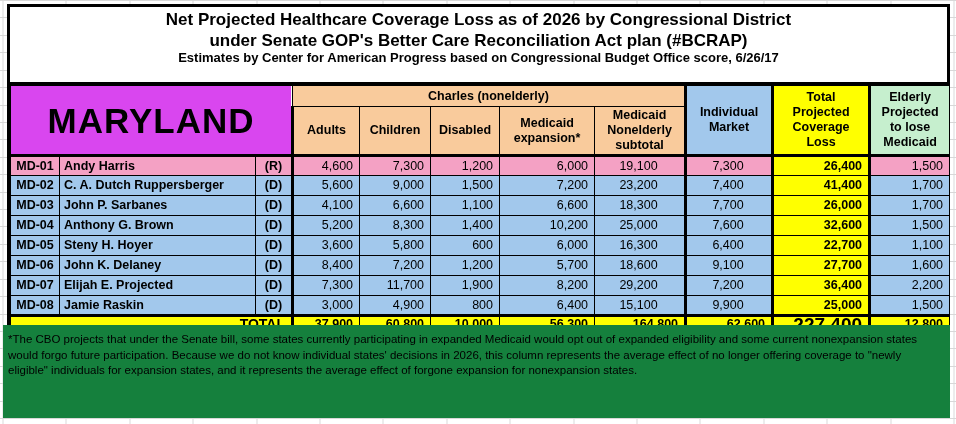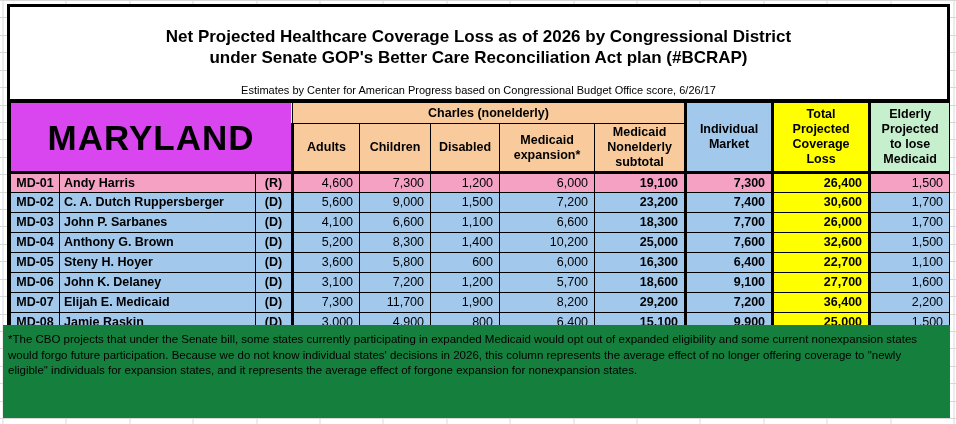--- a/index.html
+++ b/index.html
@@ -12,23 +12,23 @@
     position:absolute;inset:0;z-index:0;
     background-image:
       repeating-linear-gradient(to right,#d8d8d8 0 1px,transparent 1px 63.4px),
       repeating-linear-gradient(to bottom,#d8d8d8 0 1px,transparent 1px 17.42px);
     background-position:2.5px 0,0 0;
   }
   #sheet{
     position:absolute;left:7px;top:4px;width:937px;z-index:1;
     border:3px solid #000;background:#fff;
   }
-  #title-block{border-bottom:3px solid #000;text-align:center;padding-top:19px;height:73px;background:#fff;}
+  #title-block{border-bottom:3px solid #000;text-align:center;padding-top:2px;height:73px;background:#fff;}
   .t1{font-size:17px;font-weight:bold;line-height:21px;}
-  .t2{font-size:11px;font-weight:normal;line-height:14px;margin-top:15px;}
+  .t2{font-size:13px;font-weight:bold;line-height:14px;}
   table.datatable{border-collapse:collapse;table-layout:fixed;width:100%;}
   .datatable td,.datatable th{
     border:1px solid #000;vertical-align:middle;padding:0 4px;overflow:hidden;
     font-size:12.5px;line-height:15px;
   }
   tr.hrow1{height:21px;}
   tr.hrow2{height:49px;}
   .datatable th{font-weight:bold;text-align:center;}
   .h-peach{background:var(--peach);}
   .h-blue{background:var(--blue);}
@@ -38,21 +38,21 @@
   th.state{font-size:35px;letter-spacing:1px;}
   .bl3{border-left:3px solid #000 !important;}
   tbody#rows-body tr{height:20px;}
   tbody#rows-body tr:first-child td{border-top:3px solid #000;}
   .row-r td{background:var(--pink);}
   .row-d td{background:var(--blue);}
   td.c-dist{font-weight:bold;text-align:center;white-space:nowrap;}
   td.c-name{font-weight:bold;text-align:left;white-space:nowrap;}
   td.c-party{font-weight:bold;text-align:center;white-space:nowrap;}
   td.num{text-align:right;white-space:nowrap;padding-right:6px;}
-  td.bold{font-weight:bold;}
+  td.bold{font-weight:normal;text-align:center;}
   td.c-total{background:var(--yellow) !important;font-weight:bold;}
   tr.total-row{height:16px;}
   tr.total-row td{background:var(--yellow);border-top:3px solid #000;font-weight:bold;}
   td.total-label{text-align:right;font-size:14px;padding-right:6px;}
   td.grand-total{font-size:19px;}
   #notes-block{
     position:absolute;left:3px;top:325px;width:947px;height:93px;z-index:1;
     background:#15803d;padding:7px 0 0 5px;box-sizing:border-box;
   }
   .note-p{font-size:11.5px;line-height:15.6px;width:933px;margin:0;}
@@ -117,21 +117,21 @@
         <tr class="row-d">
     <td class="c-dist">MD-02</td>
     <td class="c-name">C. A. Dutch Ruppersberger</td>
     <td class="c-party">(D)</td>
     <td class="num bl3">5,600</td>
     <td class="num">9,000</td>
     <td class="num">1,500</td>
     <td class="num">7,200</td>
     <td class="num bold">23,200</td>
     <td class="num bold bl3">7,400</td>
-    <td class="num c-total bl3">30,600</td>
+    <td class="num c-total bl3">41,400</td>
     <td class="num bl3">1,700</td>
   </tr>
         <tr class="row-d">
     <td class="c-dist">MD-03</td>
     <td class="c-name">John P. Sarbanes</td>
     <td class="c-party">(D)</td>
     <td class="num bl3">4,100</td>
     <td class="num">6,600</td>
     <td class="num">1,100</td>
     <td class="num">6,600</td>
@@ -163,32 +163,32 @@
     <td class="num">6,000</td>
     <td class="num bold">16,300</td>
     <td class="num bold bl3">6,400</td>
     <td class="num c-total bl3">22,700</td>
     <td class="num bl3">1,100</td>
   </tr>
         <tr class="row-d">
     <td class="c-dist">MD-06</td>
     <td class="c-name">John K. Delaney</td>
     <td class="c-party">(D)</td>
-    <td class="num bl3">3,100</td>
+    <td class="num bl3">8,400</td>
     <td class="num">7,200</td>
     <td class="num">1,200</td>
     <td class="num">5,700</td>
     <td class="num bold">18,600</td>
     <td class="num bold bl3">9,100</td>
     <td class="num c-total bl3">27,700</td>
     <td class="num bl3">1,600</td>
   </tr>
         <tr class="row-d">
     <td class="c-dist">MD-07</td>
-    <td class="c-name">Elijah E. Medicaid</td>
+    <td class="c-name">Elijah E. Projected</td>
     <td class="c-party">(D)</td>
     <td class="num bl3">7,300</td>
     <td class="num">11,700</td>
     <td class="num">1,900</td>
     <td class="num">8,200</td>
     <td class="num bold">29,200</td>
     <td class="num bold bl3">7,200</td>
     <td class="num c-total bl3">36,400</td>
     <td class="num bl3">2,200</td>
   </tr>

